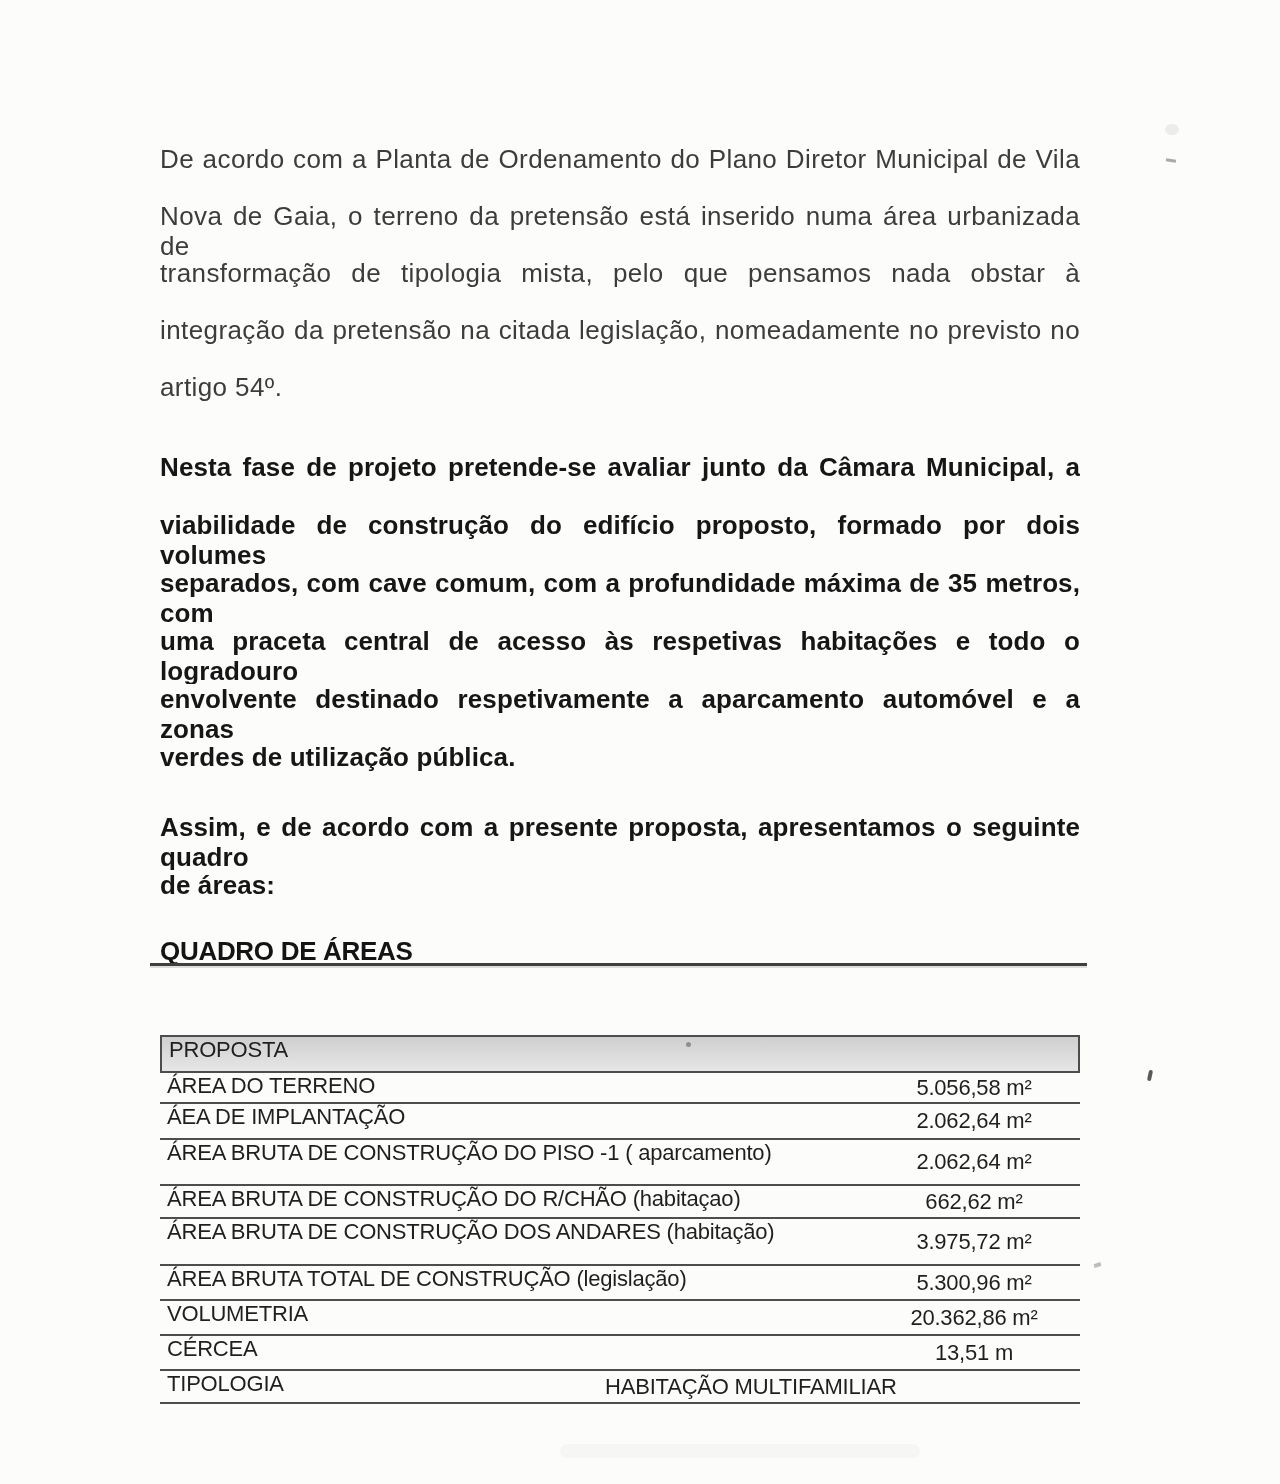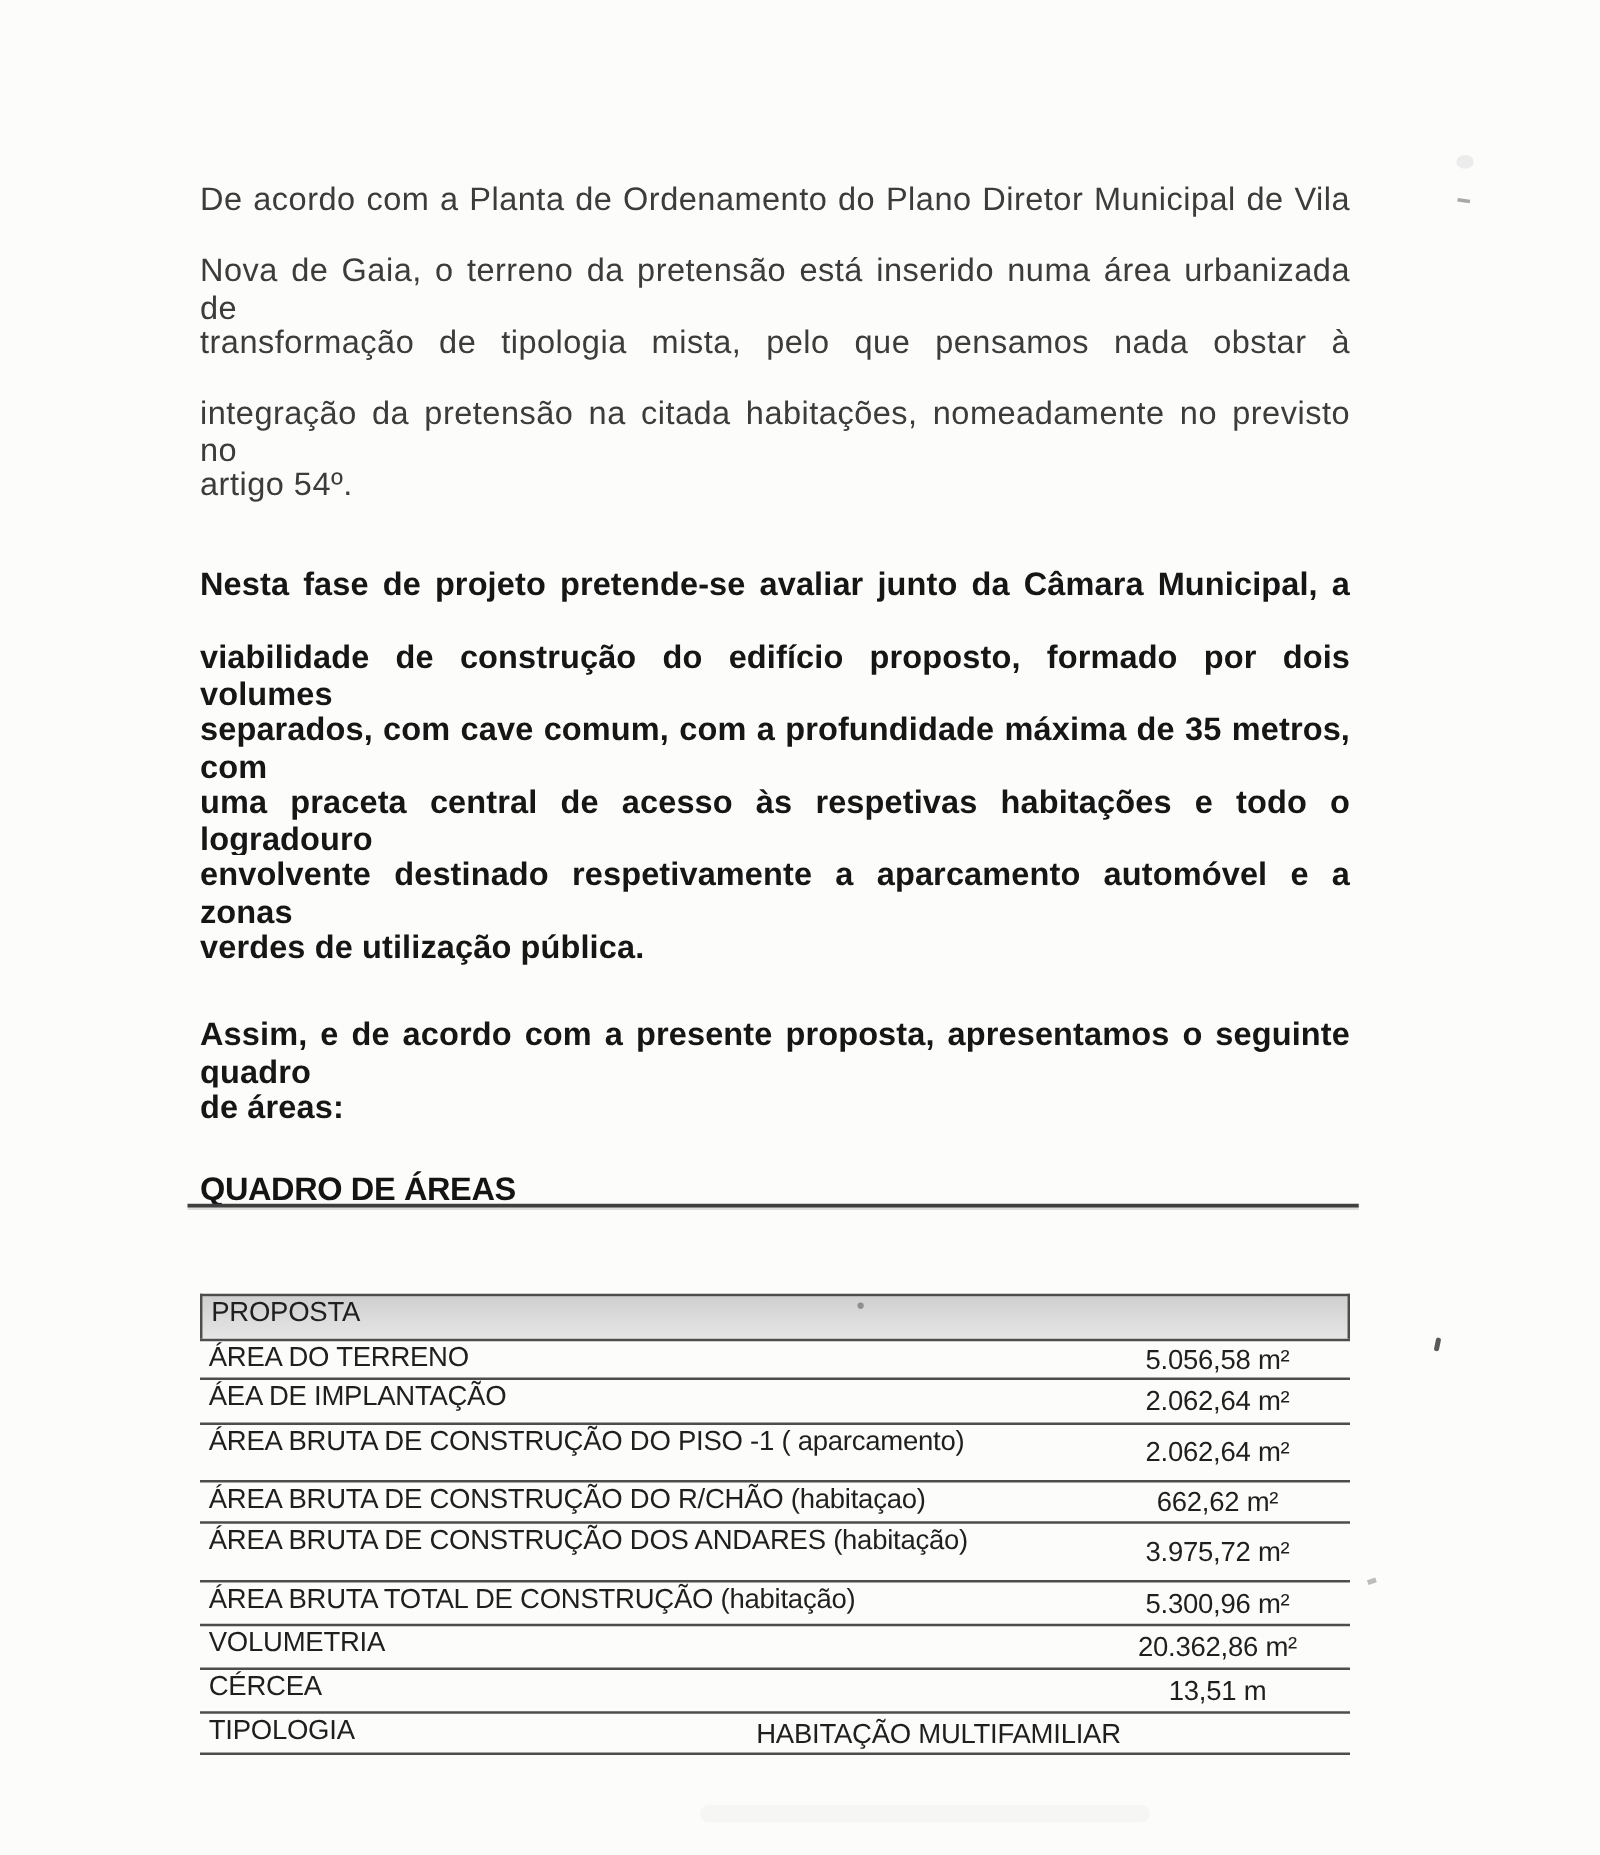--- a/index.html
+++ b/index.html
@@ -96,21 +96,21 @@
 </style>
 </head>
 <body>
 
 <div class="page">
 
   <div class="para p1 p-regular">
     <span class="line">De acordo com a Planta de Ordenamento do Plano Diretor Municipal de Vila</span>
     <span class="line">Nova de Gaia, o terreno da pretensão está inserido numa área urbanizada de</span>
     <span class="line">transformação de tipologia mista, pelo que pensamos nada obstar à</span>
-    <span class="line">integração da pretensão na citada habitações, nomeadamente no previsto no</span>
+    <span class="line">integração da pretensão na citada legislação, nomeadamente no previsto no</span>
     <span class="line last">artigo 54º.</span>
   </div>
 
   <div class="para p2 p-bold">
     <span class="line">Nesta fase de projeto pretende-se avaliar junto da Câmara Municipal, a</span>
     <span class="line">viabilidade de construção do edifício proposto, formado por dois volumes</span>
     <span class="line">separados, com cave comum, com a profundidade máxima de 35 metros, com</span>
     <span class="line">uma praceta central de acesso às respetivas habitações e todo o logradouro</span>
     <span class="line">envolvente destinado respetivamente a aparcamento automóvel e a zonas</span>
     <span class="line last">verdes de utilização pública.</span>
@@ -150,21 +150,21 @@
       <div class="tlabel">ÁREA BRUTA DE CONSTRUÇÃO DO R/CHÃO (habitaçao)</div>
       <div class="tvalue">662,62 m²</div>
     </div>
 
     <div class="trow" style="height:47px">
       <div class="tlabel">ÁREA BRUTA DE CONSTRUÇÃO DOS ANDARES (habitação)</div>
       <div class="tvalue">3.975,72 m²</div>
     </div>
 
     <div class="trow" style="height:35px">
-      <div class="tlabel">ÁREA BRUTA TOTAL DE CONSTRUÇÃO (habitação)</div>
+      <div class="tlabel">ÁREA BRUTA TOTAL DE CONSTRUÇÃO (legislação)</div>
       <div class="tvalue">5.300,96 m²</div>
     </div>
 
     <div class="trow" style="height:35px">
       <div class="tlabel">VOLUMETRIA</div>
       <div class="tvalue">20.362,86 m²</div>
     </div>
 
     <div class="trow" style="height:35px">
       <div class="tlabel">CÉRCEA</div>

